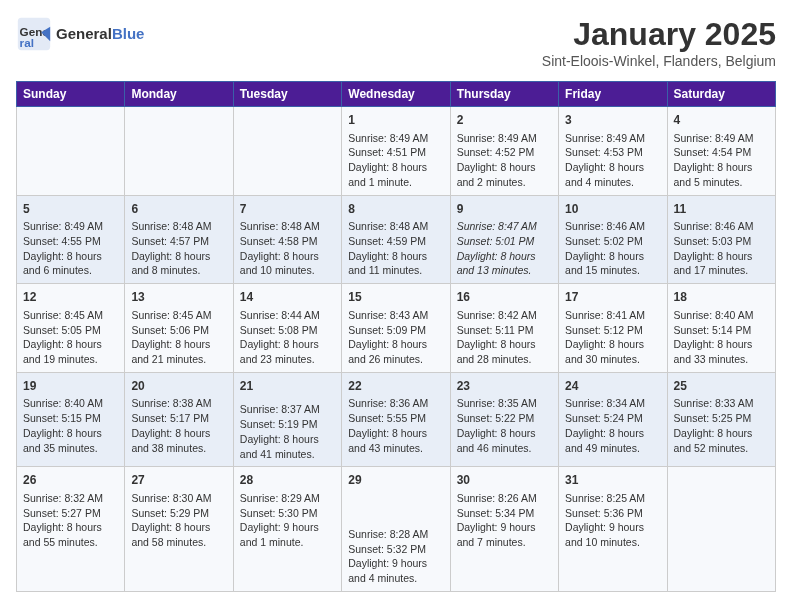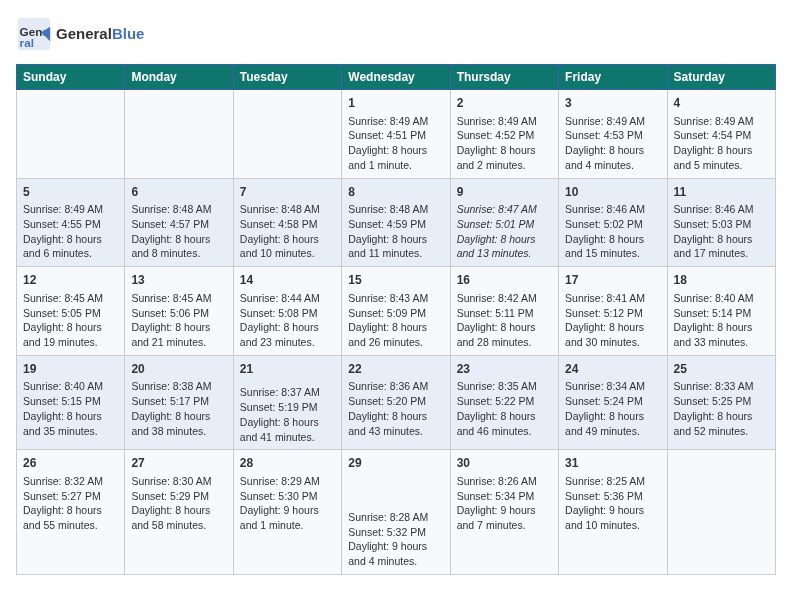--- a/index.html
+++ b/index.html
@@ -51,21 +51,21 @@
     .subtitle {
       font-size: 14px;
       color: #555;
     }
     .calendar {
       width: 100%;
       border-collapse: collapse;
       font-size: 11px;
     }
     .calendar thead tr {
-      background-color: #0f766e;
+      background-color: #4c1d95;
       color: #fff;
     }
     .calendar thead th {
       padding: 5px 6px;
       text-align: left;
       font-size: 12px;
       font-weight: bold;
       border: 1px solid #3a60a8;
     }
     .calendar tbody tr {
@@ -106,20 +106,24 @@
       <rect x="2" y="2" width="36" height="36" rx="4" fill="#4472C4" opacity="0.15"></rect>
       <text x="4" y="22" font-size="13" font-weight="bold" fill="#333" font-family="Arial">Gene</text>
       <text x="4" y="34" font-size="13" font-weight="bold" fill="#4472C4" font-family="Arial">ral</text>
       <polygon points="28,18 38,12 38,28" fill="#4472C4"></polygon>
     </svg>
     <div class="logo-text">
       <span class="logo-general">General</span>
       <span class="logo-blue">Blue</span>
     </div>
   </div>
+  <div class="title-block">
+    <div class="month-title">January 2025</div>
+    <div class="subtitle">Sint-Eloois-Winkel, Flanders, Belgium</div>
+  </div>
 </div>
 
 <table class="calendar">
   <thead>
     <tr>
     <th>Sunday</th>
         <th>Monday</th>
         <th>Tuesday</th>
         <th>Wednesday</th>
         <th>Thursday</th>
@@ -260,21 +264,21 @@
         </td>
         <td>
           <span class="day-number">21</span>
           <div class="day-info" style="white-space: pre-line; margin-top: 8px;">Sunrise: 8:37 AM
 Sunset: 5:19 PM
 Daylight: 8 hours and 41 minutes.</div>
         </td>
         <td>
           <span class="day-number">22</span>
           <div class="day-info" style="white-space: pre-line;">Sunrise: 8:36 AM
-Sunset: 5:20 PM
+Sunset: 5:55 PM
 Daylight: 8 hours and 43 minutes.</div>
         </td>
         <td>
           <span class="day-number">23</span>
           <div class="day-info" style="white-space: pre-line;">Sunrise: 8:35 AM
 Sunset: 5:22 PM
 Daylight: 8 hours and 46 minutes.</div>
         </td>
         <td>
           <span class="day-number">24</span>

